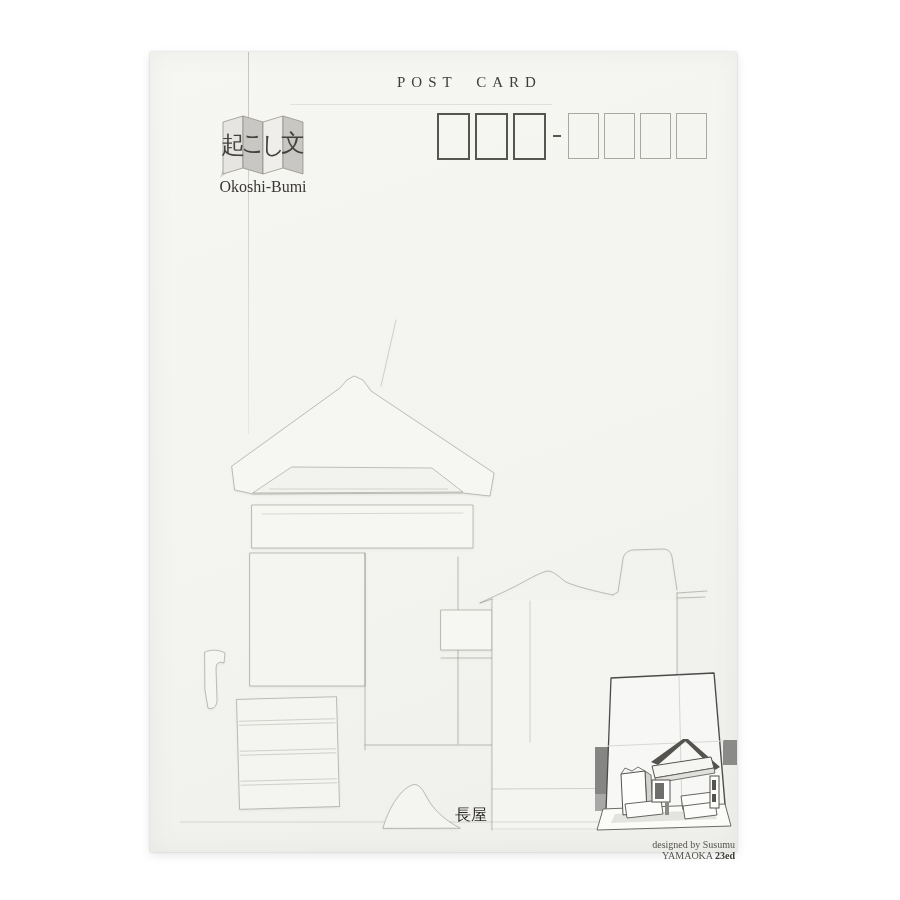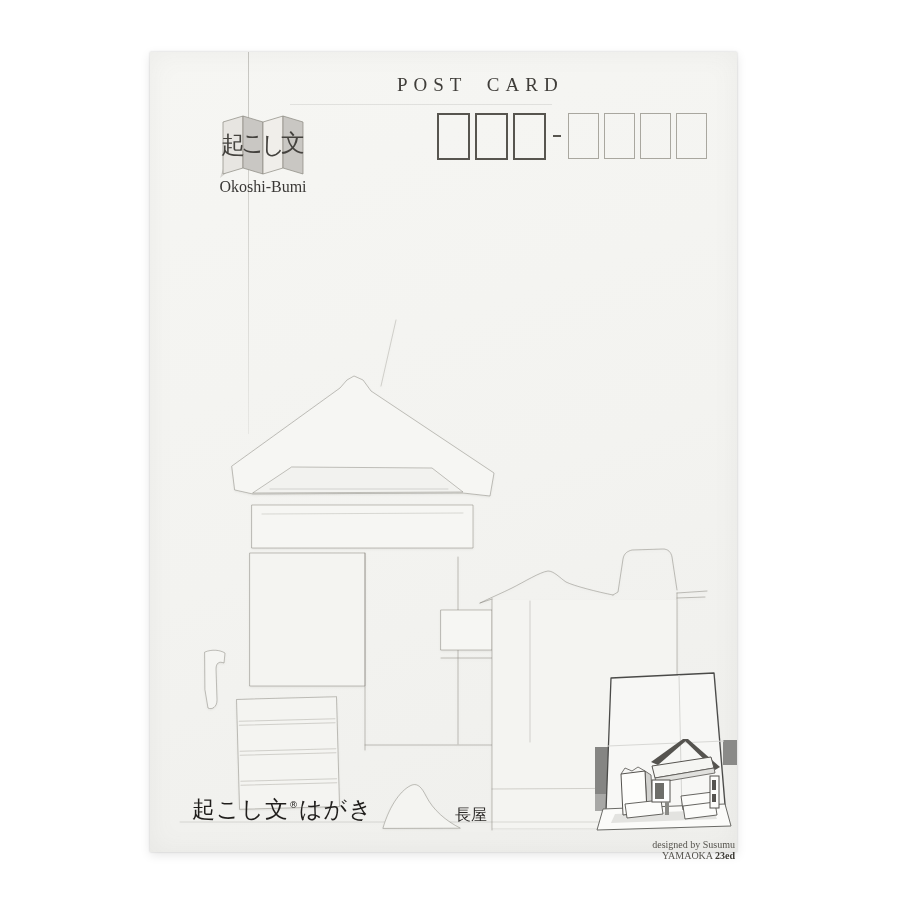--- a/index.html
+++ b/index.html
@@ -20,21 +20,21 @@
   .crease-h { position:absolute; left:140px; top:52px; width:262px; height:1px;
     background:rgba(120,118,110,.16); }
 
   
   .logo-accordion { position:absolute; left:70px; top:56px; width:86px; height:74px; }
   .logo-romaji { position:absolute; left:58px; top:126px; width:110px; text-align:center;
     font-family:Liberation Serif, serif; font-size:16px; color:#3a3836; }
 
   
   .postcard-label { position:absolute; left:247px; top:22px;
-    font-family:"Liberation Serif", serif; font-size:19px; letter-spacing:6px;
+    font-family:"Liberation Serif", serif; font-size:15px; letter-spacing:6px;
     word-spacing:9px; color:#3f3d39; }
 
   
   .postal-row { position:absolute; left:287px; top:60px; display:flex;
     align-items:center; gap:5px; height:48px; }
   .pbox-thick { width:33px; height:47px; border:2.5px solid #57554f; }
   .pbox-thin  { width:31px; height:46px; border:1px solid #a9a79f; }
   .psep { width:8px; height:2.5px; background:#57554f; margin:0 2px; }
 
   .emboss-svg { position:absolute; left:0; top:0; width:587px; height:800px;
@@ -161,22 +161,19 @@
       <rect x="70" y="148" width="4" height="13" fill="#8a8a86"></rect>
 
       <polygon points="86,142 118,138 120,152 88,156" fill="#fcfcfa" stroke="#55534f" stroke-width=".9"></polygon>
       <polygon points="88,152 120,148 122,161 90,165" fill="#fcfcfa" stroke="#55534f" stroke-width=".9"></polygon>
 
       <rect x="115" y="122" width="9" height="32" fill="#fdfdfb" stroke="#55534f" stroke-width="1"></rect>
       <rect x="117" y="126" width="4" height="10" fill="#55534f"></rect>
       <rect x="117" y="140" width="4" height="8" fill="#55534f"></rect>
     </svg>
 
-    <div class="brand">
-      <span>起こし文</span><sup>®</sup><span>はがき</span>
-    </div>
     <div class="scene-title">長屋</div>
     <div class="credit">
       <span>designed by Susumu YAMAOKA </span><b>23ed</b>
     </div>
 
   </div>
 </div>
 
 </body></html>

